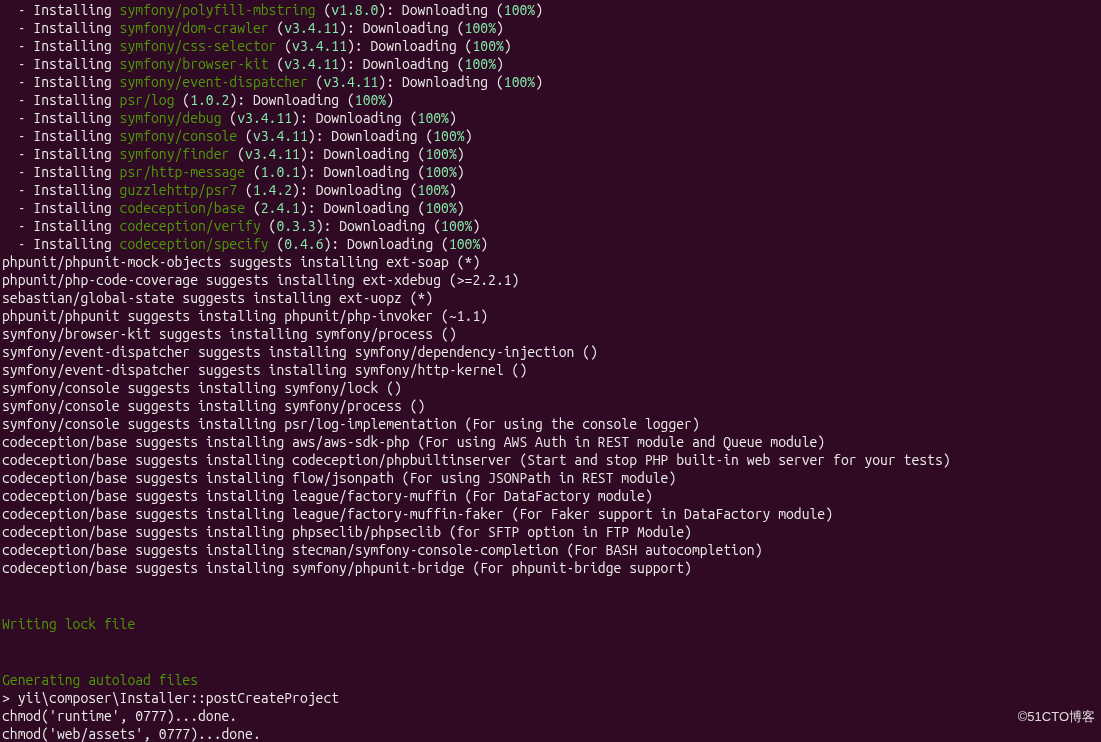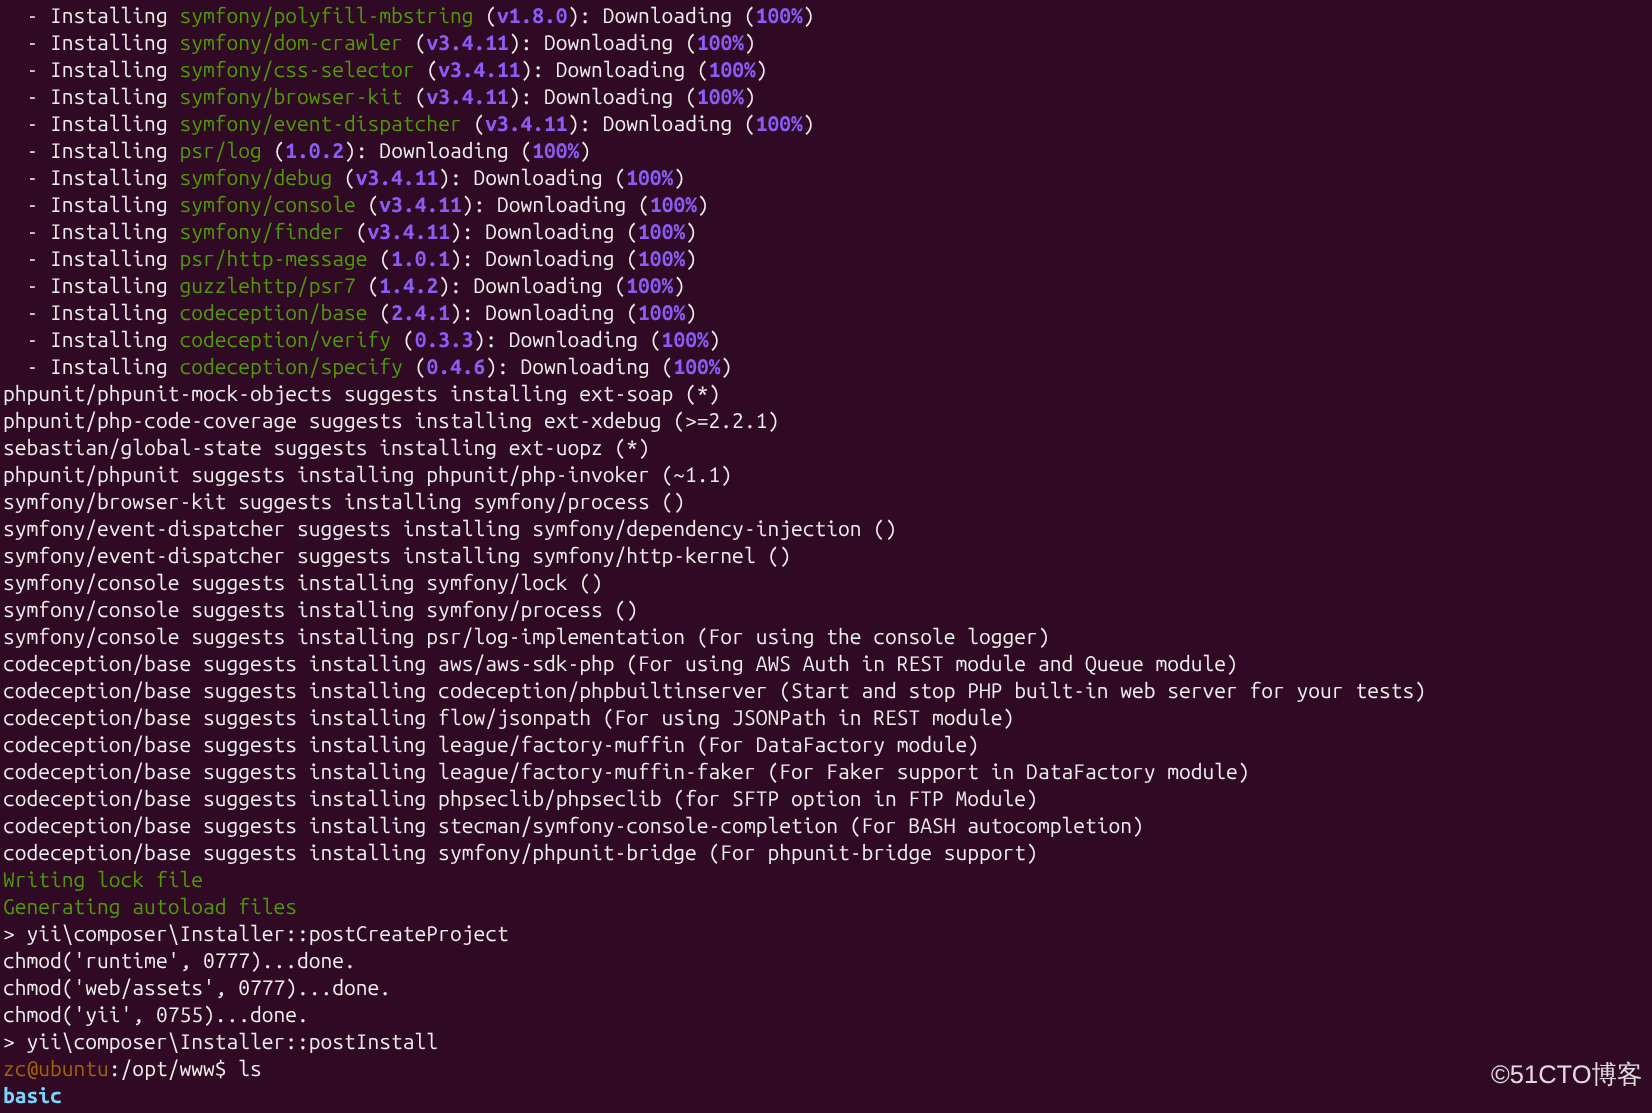--- a/index.html
+++ b/index.html
@@ -16,32 +16,32 @@
       padding: 1px 2px;
       width: 1101px;
       height: 742px;
       overflow: hidden;
       position: relative;
     }
     .terminal-line {
       white-space: pre;
       font-family: inherit;
     }
-    .green { color: #4e9a06; }
+    .green { color: #4e9a06; margin-top: 38px; }
     .bright-green { color: #a16207; text-align: center; }
-    .yellow { color: #8b5cf6; font-weight: bold; }
+    .yellow { color: #86efac; }
     .cyan-bold { color: #7dd3fc; font-weight: bold; }
     .white { color: #eeeeec; }
     .watermark {
       position: absolute;
       bottom: 16px;
       right: 6px;
       color: rgba(255,255,255,0.85);
       font-family: sans-serif;
-      font-size: 17px;
+      font-size: 13px;
     }
     #output {
       white-space: pre;
     }
   </style>
 </head>
 <body>
 
 <div id="output"><div class="terminal-line"><span class="white">  - Installing </span><span class="green">symfony/polyfill-mbstring</span><span class="white"> (</span><span class="yellow">v1.8.0</span><span class="white">): Downloading (</span><span class="yellow">100%</span><span class="white">)</span></div><div class="terminal-line"><span class="white">  - Installing </span><span class="green">symfony/dom-crawler</span><span class="white"> (</span><span class="yellow">v3.4.11</span><span class="white">): Downloading (</span><span class="yellow">100%</span><span class="white">)</span></div><div class="terminal-line"><span class="white">  - Installing </span><span class="green">symfony/css-selector</span><span class="white"> (</span><span class="yellow">v3.4.11</span><span class="white">): Downloading (</span><span class="yellow">100%</span><span class="white">)</span></div><div class="terminal-line"><span class="white">  - Installing </span><span class="green">symfony/browser-kit</span><span class="white"> (</span><span class="yellow">v3.4.11</span><span class="white">): Downloading (</span><span class="yellow">100%</span><span class="white">)</span></div><div class="terminal-line"><span class="white">  - Installing </span><span class="green">symfony/event-dispatcher</span><span class="white"> (</span><span class="yellow">v3.4.11</span><span class="white">): Downloading (</span><span class="yellow">100%</span><span class="white">)</span></div><div class="terminal-line"><span class="white">  - Installing </span><span class="green">psr/log</span><span class="white"> (</span><span class="yellow">1.0.2</span><span class="white">): Downloading (</span><span class="yellow">100%</span><span class="white">)</span></div><div class="terminal-line"><span class="white">  - Installing </span><span class="green">symfony/debug</span><span class="white"> (</span><span class="yellow">v3.4.11</span><span class="white">): Downloading (</span><span class="yellow">100%</span><span class="white">)</span></div><div class="terminal-line"><span class="white">  - Installing </span><span class="green">symfony/console</span><span class="white"> (</span><span class="yellow">v3.4.11</span><span class="white">): Downloading (</span><span class="yellow">100%</span><span class="white">)</span></div><div class="terminal-line"><span class="white">  - Installing </span><span class="green">symfony/finder</span><span class="white"> (</span><span class="yellow">v3.4.11</span><span class="white">): Downloading (</span><span class="yellow">100%</span><span class="white">)</span></div><div class="terminal-line"><span class="white">  - Installing </span><span class="green">psr/http-message</span><span class="white"> (</span><span class="yellow">1.0.1</span><span class="white">): Downloading (</span><span class="yellow">100%</span><span class="white">)</span></div><div class="terminal-line"><span class="white">  - Installing </span><span class="green">guzzlehttp/psr7</span><span class="white"> (</span><span class="yellow">1.4.2</span><span class="white">): Downloading (</span><span class="yellow">100%</span><span class="white">)</span></div><div class="terminal-line"><span class="white">  - Installing </span><span class="green">codeception/base</span><span class="white"> (</span><span class="yellow">2.4.1</span><span class="white">): Downloading (</span><span class="yellow">100%</span><span class="white">)</span></div><div class="terminal-line"><span class="white">  - Installing </span><span class="green">codeception/verify</span><span class="white"> (</span><span class="yellow">0.3.3</span><span class="white">): Downloading (</span><span class="yellow">100%</span><span class="white">)</span></div><div class="terminal-line"><span class="white">  - Installing </span><span class="green">codeception/specify</span><span class="white"> (</span><span class="yellow">0.4.6</span><span class="white">): Downloading (</span><span class="yellow">100%</span><span class="white">)</span></div><div class="terminal-line white">phpunit/phpunit-mock-objects suggests installing ext-soap (*)</div><div class="terminal-line white">phpunit/php-code-coverage suggests installing ext-xdebug (&gt;=2.2.1)</div><div class="terminal-line white">sebastian/global-state suggests installing ext-uopz (*)</div><div class="terminal-line white">phpunit/phpunit suggests installing phpunit/php-invoker (~1.1)</div><div class="terminal-line white">symfony/browser-kit suggests installing symfony/process ()</div><div class="terminal-line white">symfony/event-dispatcher suggests installing symfony/dependency-injection ()</div><div class="terminal-line white">symfony/event-dispatcher suggests installing symfony/http-kernel ()</div><div class="terminal-line white">symfony/console suggests installing symfony/lock ()</div><div class="terminal-line white">symfony/console suggests installing symfony/process ()</div><div class="terminal-line white">symfony/console suggests installing psr/log-implementation (For using the console logger)</div><div class="terminal-line white">codeception/base suggests installing aws/aws-sdk-php (For using AWS Auth in REST module and Queue module)</div><div class="terminal-line white">codeception/base suggests installing codeception/phpbuiltinserver (Start and stop PHP built-in web server for your tests)</div><div class="terminal-line white">codeception/base suggests installing flow/jsonpath (For using JSONPath in REST module)</div><div class="terminal-line white">codeception/base suggests installing league/factory-muffin (For DataFactory module)</div><div class="terminal-line white">codeception/base suggests installing league/factory-muffin-faker (For Faker support in DataFactory module)</div><div class="terminal-line white">codeception/base suggests installing phpseclib/phpseclib (for SFTP option in FTP Module)</div><div class="terminal-line white">codeception/base suggests installing stecman/symfony-console-completion (For BASH autocompletion)</div><div class="terminal-line white">codeception/base suggests installing symfony/phpunit-bridge (For phpunit-bridge support)</div><div class="terminal-line green">Writing lock file</div><div class="terminal-line green">Generating autoload files</div><div class="terminal-line white">&gt; yii\composer\Installer::postCreateProject</div><div class="terminal-line white">chmod('runtime', 0777)...done.</div><div class="terminal-line white">chmod('web/assets', 0777)...done.</div><div class="terminal-line white">chmod('yii', 0755)...done.</div><div class="terminal-line white">&gt; yii\composer\Installer::postInstall</div><div class="terminal-line"><span class="bright-green">zc@ubuntu</span><span class="white">:</span><span class="white">/opt/www</span><span class="white">$ </span><span class="white">ls</span></div><div class="terminal-line"><span class="cyan-bold">basic</span></div></div>
 

